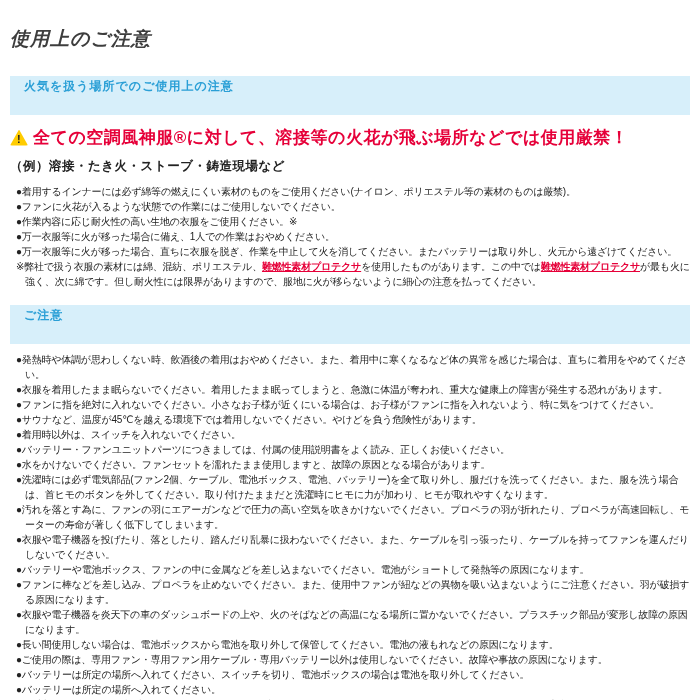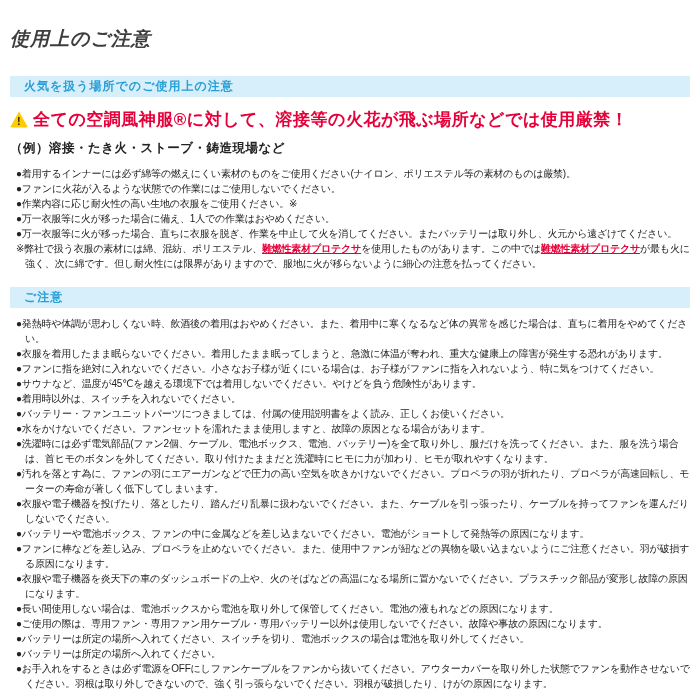--- a/index.html
+++ b/index.html
@@ -13,21 +13,21 @@
   .page-title{
     margin:26px 0 0 10px;
     font-size:19px;font-weight:bold;font-style:italic;
     color:#3d3d3d;letter-spacing:1px;
   }
   .sec-header{
     margin:24px 10px 0 10px;
     background:#d7effa;
     color:#2a9fd6;
     font-size:12px;font-weight:bold;
-    height:21px;line-height:21px;
+    height:39px;line-height:21px;
     padding-left:14px;
     letter-spacing:1px;
   }
   .warning-row{
     margin:11px 0 0 10px;
     display:flex;align-items:center;gap:5px;
     color:#e60039;font-size:17px;font-weight:bold;
     letter-spacing:0.5px;
     white-space:nowrap;
   }

